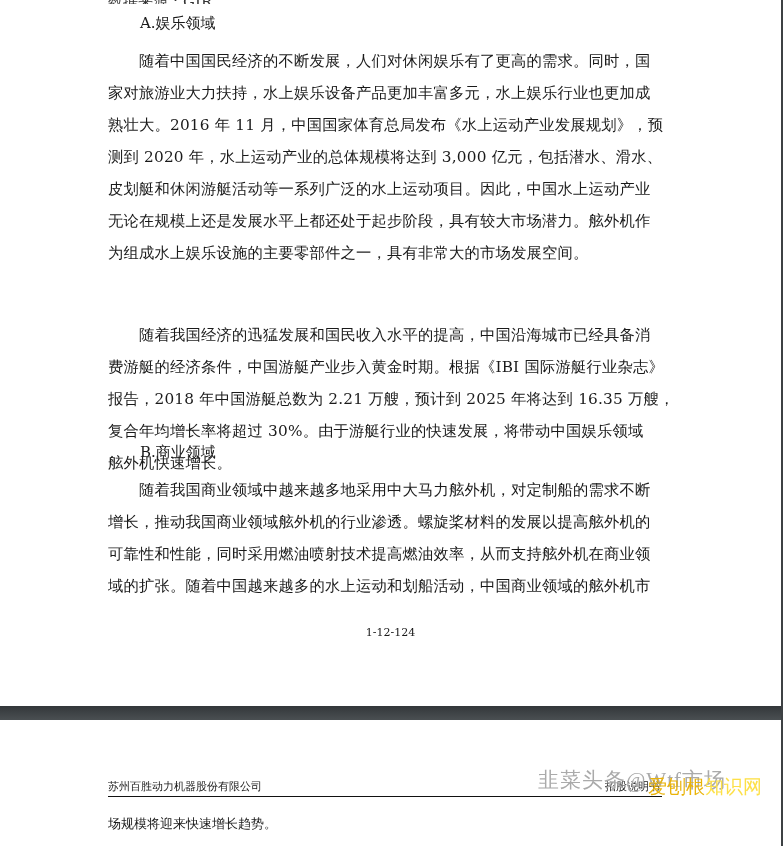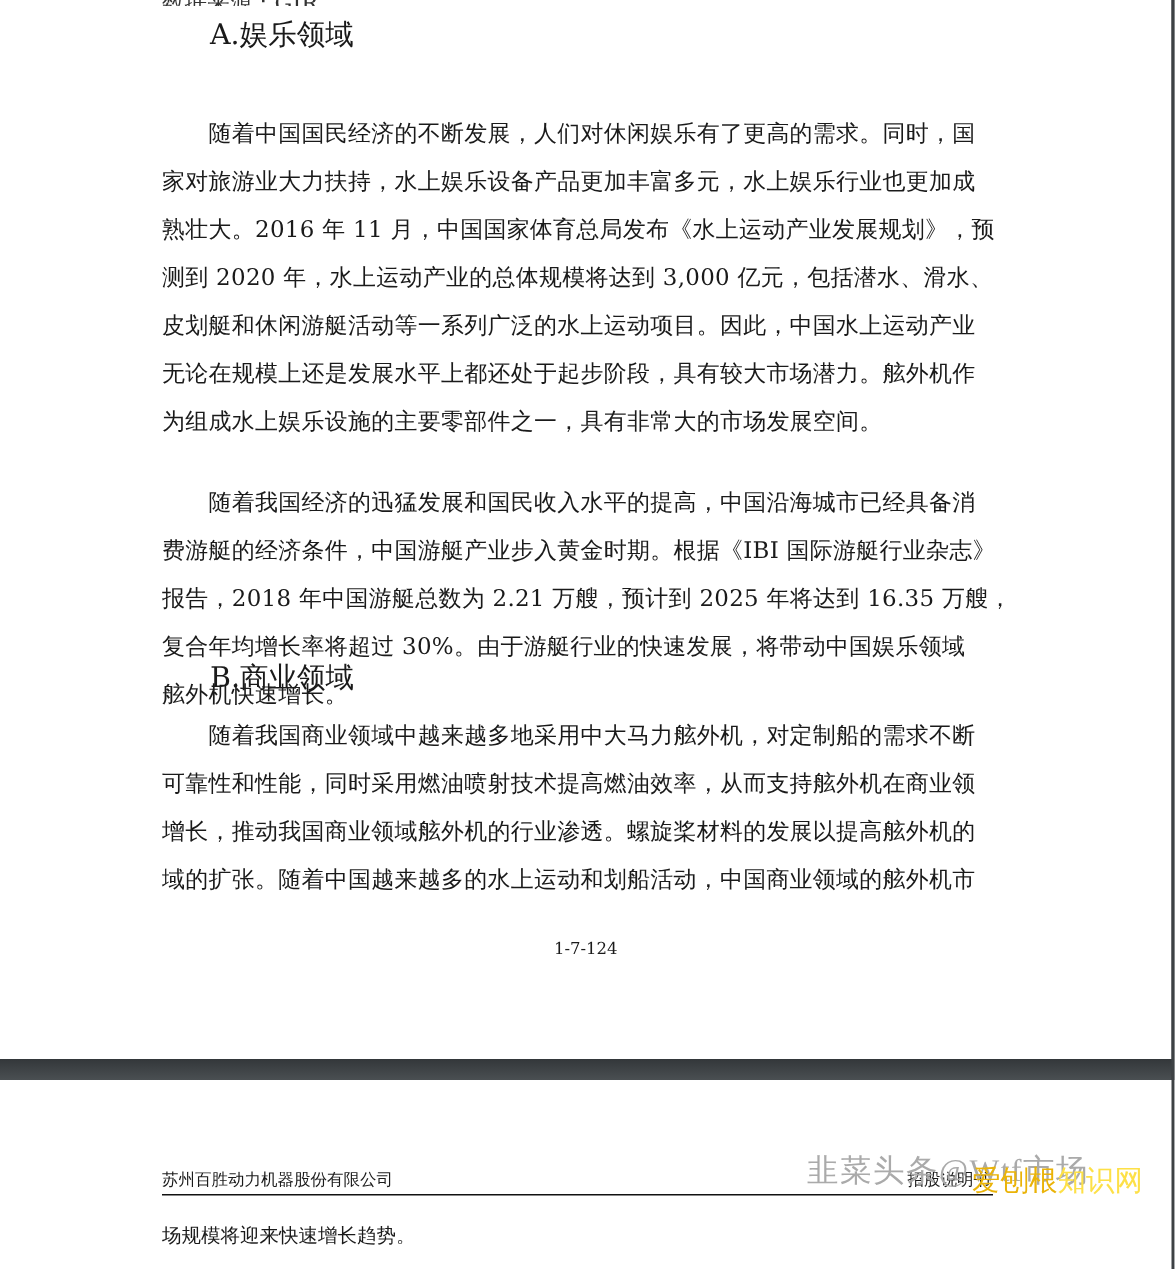--- a/index.html
+++ b/index.html
@@ -2,21 +2,21 @@
 <html><head>
 <meta charset="utf-8">
 <style>
   html, body { margin:0; padding:0; }
   body { width:783px; height:846px; position:relative; overflow:hidden; background:#3d4144; font-family:"DejaVu Serif","Liberation Serif",serif; color:#1a1a1a; }
   .page { position:absolute; left:0; width:781px; background:#fff; }
   .page1 { top:0; height:706px; }
   .band { position:absolute; left:0; top:706px; width:781px; height:14px; background:linear-gradient(#33373a,#4a4f52); }
   .page2 { top:720px; height:126px;padding-left:32px; }
   .edge { position:absolute; left:781px; top:0; width:2px; height:846px; background:#3d4144; }
-  .heading { position:absolute; left:140px; font-size:19px; line-height:20px; }
+  .heading { position:absolute; left:140px; font-size:15px; line-height:20px; }
   .para { position:absolute; left:108px; width:553px; font-size:15.3px; line-height:32px; text-align:justify; letter-spacing:0.2px; }
   .para .line { display:block; white-space:nowrap; height:32px; }
   .cut { position:absolute; left:108px; top:-10px; font-size:15px; color:#333; height:14px; overflow:hidden; line-height:24px; }
   .pagenum { position:absolute; left:0; width:781px; top:626px; text-align:center; font-size:11px; }
   .hdr { position:absolute; top:58px; left:108px; width:554px; border-bottom:1.5px solid #111; height:18px; font-size:11px; }
   .hdr .l { position:absolute; left:0; top:1px; }
   .hdr .r { position:absolute; right:2px; top:1px; }
   .p2text { position:absolute; left:108px; top:95px; font-size:13px; }
   .wm { position:absolute; left:538px; top:766px; font-family:Liberation Serif, serif; font-size:21px; white-space:nowrap; }
   .wm .a { color:#aaa; letter-spacing:1px; }
@@ -24,21 +24,21 @@
   .wm .org { color:#eab308; }
   .wm .blk { color:#fde047; }
 </style>
 </head>
 <body>
 
 <div class="page page1">
   <div class="cut">数据来源：GIR</div>
   <div class="heading" style="top:13px;">A.娱乐领域</div>
 
-  <div class="para" style="top:45px;margin-top:28px;">
+  <div class="para" style="top:45px;">
     <span class="line">　　随着中国国民经济的不断发展，人们对休闲娱乐有了更高的需求。同时，国</span>
     <span class="line">家对旅游业大力扶持，水上娱乐设备产品更加丰富多元，水上娱乐行业也更加成</span>
     <span class="line">熟壮大。2016 年 11 月，中国国家体育总局发布《水上运动产业发展规划》，预</span>
     <span class="line">测到 2020 年，水上运动产业的总体规模将达到 3,000 亿元，包括潜水、滑水、</span>
     <span class="line">皮划艇和休闲游艇活动等一系列广泛的水上运动项目。因此，中国水上运动产业</span>
     <span class="line">无论在规模上还是发展水平上都还处于起步阶段，具有较大市场潜力。舷外机作</span>
     <span class="line">为组成水上娱乐设施的主要零部件之一，具有非常大的市场发展空间。</span>
   </div>
 
   <div class="para" style="top:271px;margin-top:48px;">
@@ -46,26 +46,26 @@
     <span class="line">费游艇的经济条件，中国游艇产业步入黄金时期。根据《IBI 国际游艇行业杂志》</span>
     <span class="line">报告，2018 年中国游艇总数为 2.21 万艘，预计到 2025 年将达到 16.35 万艘，</span>
     <span class="line">复合年均增长率将超过 30%。由于游艇行业的快速发展，将带动中国娱乐领域</span>
     <span class="line">舷外机快速增长。</span>
   </div>
 
   <div class="heading" style="top:442px;">B.商业领域</div>
 
   <div class="para" style="top:474px;">
     <span class="line">　　随着我国商业领域中越来越多地采用中大马力舷外机，对定制船的需求不断</span>
+    <span class="line">增长，推动我国商业领域舷外机的行业渗透。螺旋桨材料的发展以提高舷外机的</span>
     <span class="line">可靠性和性能，同时采用燃油喷射技术提高燃油效率，从而支持舷外机在商业领</span>
-    <span class="line">增长，推动我国商业领域舷外机的行业渗透。螺旋桨材料的发展以提高舷外机的</span>
     <span class="line">域的扩张。随着中国越来越多的水上运动和划船活动，中国商业领域的舷外机市</span>
   </div>
 
-  <div class="pagenum">1-7-124</div>
+  <div class="pagenum">1-12-124</div>
 </div>
 
 <div class="band"></div>
 
 <div class="page page2">
   <div class="hdr">
     <span class="l">苏州百胜动力机器股份有限公司</span>
     <span class="r">招股说明书</span>
   </div>
   <div class="p2text">场规模将迎来快速增长趋势。</div>

